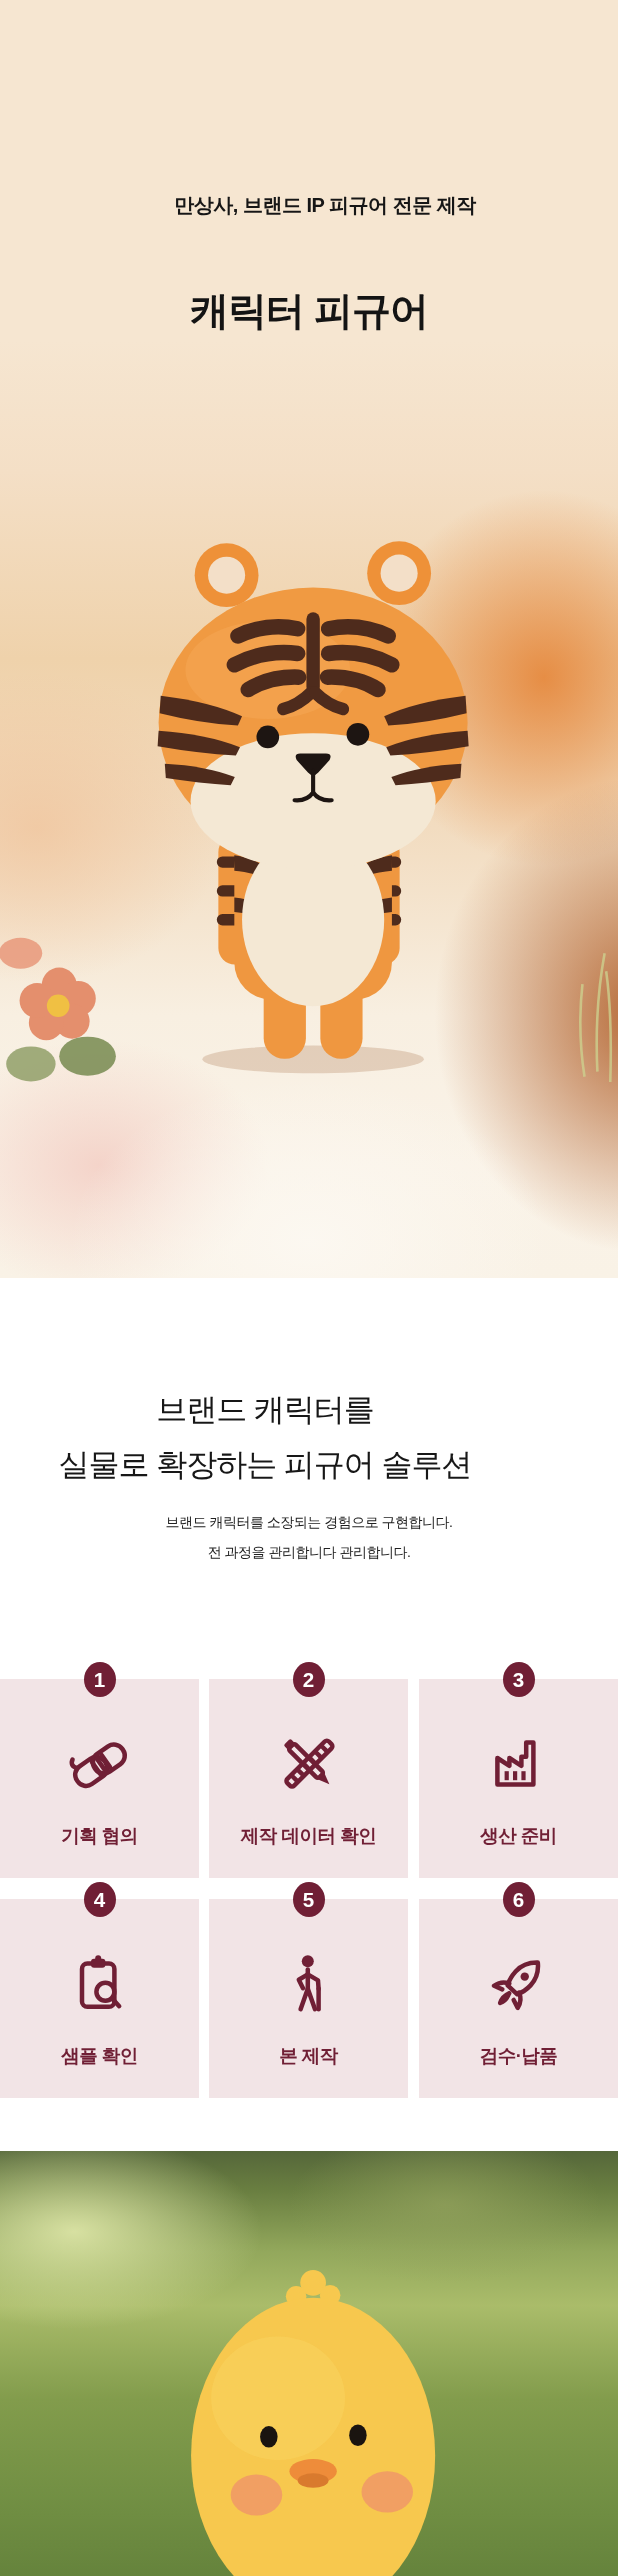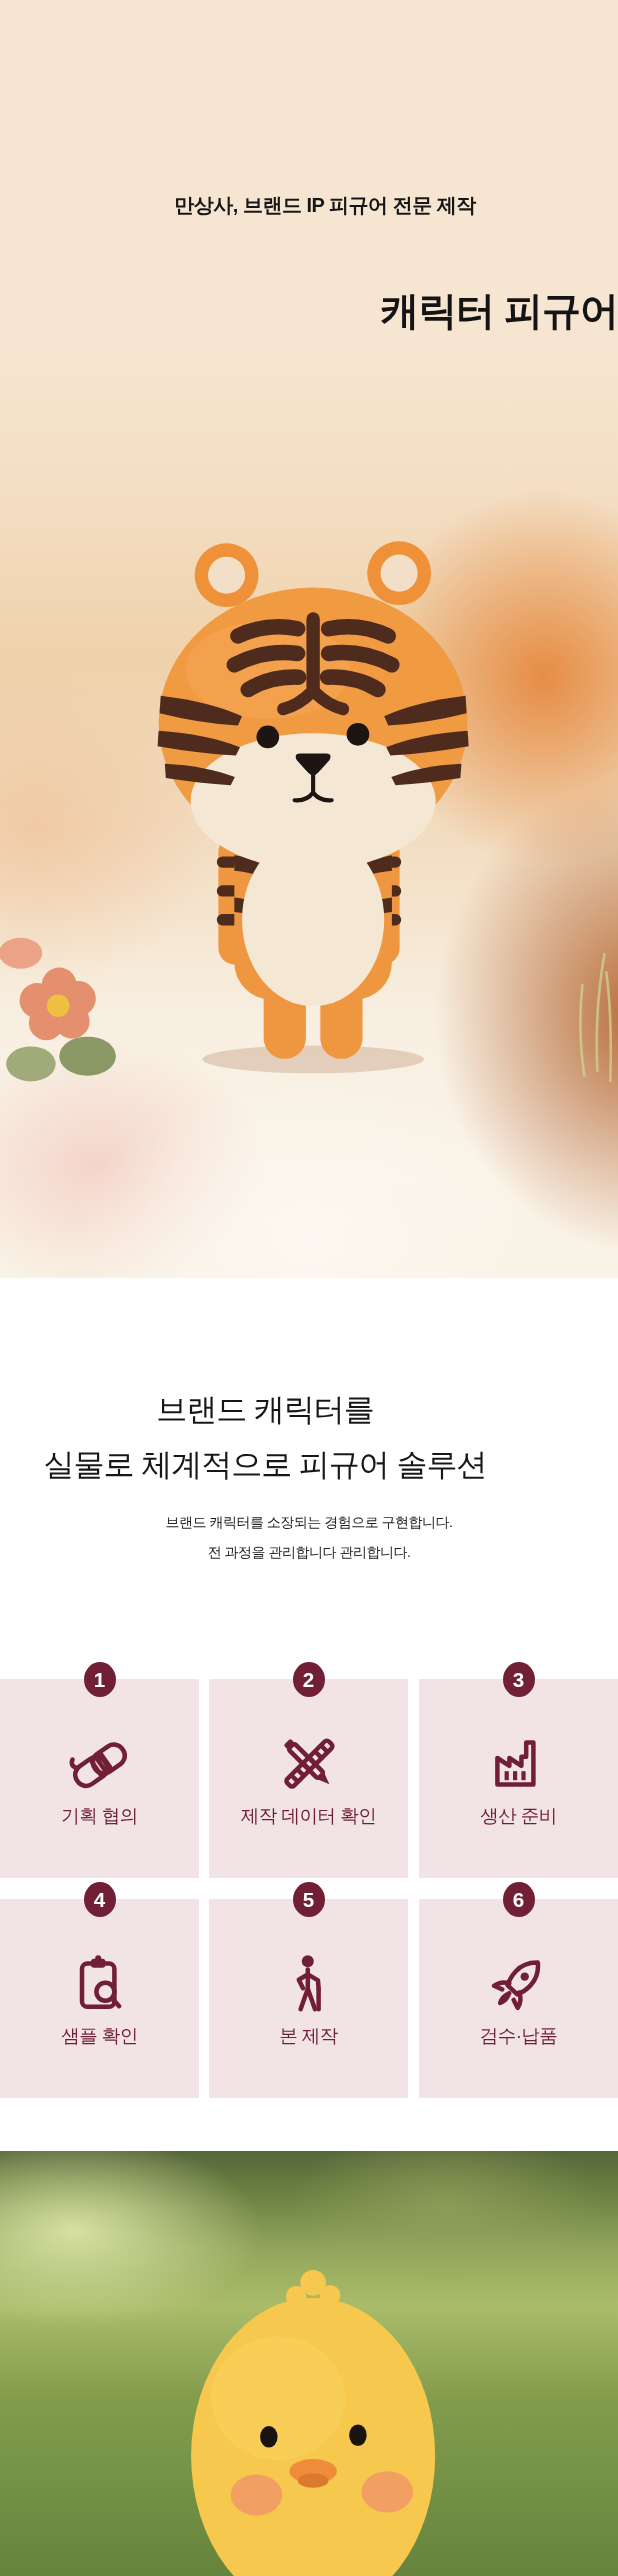--- a/index.html
+++ b/index.html
@@ -2,21 +2,21 @@
 <html style="font-size:8.2px"><head>
 <meta charset="utf-8">
 <style>
   html,body{margin:0;padding:0;background:#fff;}
   .page{position:relative;width:618px;height:3466px;margin:0 auto;background:#ffffff;
         font-family:"Liberation Sans", sans-serif;overflow:hidden;}
   
   .hero{position:absolute;left:0;top:0;width:618px;height:1278px;background:#f6e6d1;}
   .hero-sub{position:absolute;left:16px;top:189px;width:618px;text-align:center;
             font-size:20px;font-weight:700;line-height:33px;color:#161616;letter-spacing:-0.5px;}
-  .hero-title{position:absolute;left:0;top:284px;width:618px;text-align:right;
+  .hero-title{position:absolute;left:0;top:284px;width:618px;text-align:center;
               font-size:39px;font-weight:800;color:#141414;letter-spacing:-1px;}
   .photo{position:absolute;left:0;width:618px;overflow:hidden;}
   .photo-tiger{top:340px;height:938px;
     background:
       radial-gradient(319px 216px at 50% 96%, rgba(252,248,241,.96), rgba(252,248,241,0) 75%),
       radial-gradient(237px 175px at 16% 88%, rgba(243,206,196,.85), rgba(243,206,196,0) 72%),
       radial-gradient(268px 222px at 6% 52%, rgba(240,196,156,.75), rgba(240,196,156,0) 70%),
       radial-gradient(289px 330px at 104% 72%, rgba(172,86,30,.88), rgba(172,86,30,0) 72%),
       radial-gradient(247px 268px at 88% 36%, rgba(228,126,46,.82), rgba(228,126,46,0) 70%),
       linear-gradient(180deg,#f6e6d1 0%,#f4dfc6 14%,#efd2ab 34%,#f2dcc0 52%,#f8efe1 72%,#faf3e8 88%,#f9f2e6 100%);}
@@ -34,22 +34,22 @@
   .sol-desc{position:absolute;left:0;top:1507px;width:618px;text-align:center;
             font-size:14px;font-weight:500;line-height:30px;color:#212121;letter-spacing:-0.5px;}
   
   .card{position:absolute;width:199px;height:199px;background:#f2e4e6;}
   .c0{left:0;} .c1{left:209px;} .c2{left:419px;}
   .r0{top:1679px;} .r1{top:1899px;}
   .stepnum{position:absolute;left:50%;top:-17.5px;margin-left:-16px;width:32px;height:35px;
            background:#701f35;border-radius:50%;text-align:center;}
   .stepnum span{display:block;line-height:35px;font-size:20.6px;font-weight:700;color:#ffffff;}
   .stepicon{position:absolute;left:50%;top:49px;margin-left:-36px;width:72px;height:72px;}
-  .steplabel{position:absolute;left:0;top:124px;width:100%;text-align:center;
-             font-size:18.5px;font-weight:400;color:#701f35;letter-spacing:-0.5px;}
+  .steplabel{position:absolute;left:0;top:144px;width:100%;text-align:center;
+             font-size:18.5px;font-weight:700;color:#701f35;letter-spacing:-0.5px;}
   .icon-stroke{stroke:#701f35;stroke-width:7.5;fill:none;stroke-linecap:round;stroke-linejoin:round;}
   .icon-fill{fill:#701f35;stroke:none;}
 </style>
 </head>
 <body>
 
 <div class="page">
 
   <div class="hero">
     <div class="hero-sub">
@@ -144,21 +144,21 @@
           <path d="M583 802 h50 q13 0 7 13 l-22 24 q-10 11 -20 0 l-22 -24 q-6 -13 7 -13 Z" fill="#1d1512"></path>
           <rect x="604" y="832" width="8" height="48" rx="4" fill="#1d1512"></rect>
           <path d="M608 878 q-12 17 -36 15 M608 878 q12 17 36 15" stroke="#1d1512" stroke-width="8" fill="none" stroke-linecap="round"></path>
         </g>
       </svg>
     </div>
   </div>
 
   <div class="sol-head">
     <div>브랜드 캐릭터를</div>
-    <div>실물로 체계적으로 피규어 솔루션</div>
+    <div>실물로 확장하는 피규어 솔루션</div>
   </div>
   <div class="sol-desc">
     <div>브랜드 캐릭터를 소장되는 경험으로 구현합니다.</div>
     <div>전 과정을 관리합니다 관리합니다.</div>
   </div>
 
   <div class="card r0 c0">
     <div class="stepnum">
         <span>1</span>
       </div>

